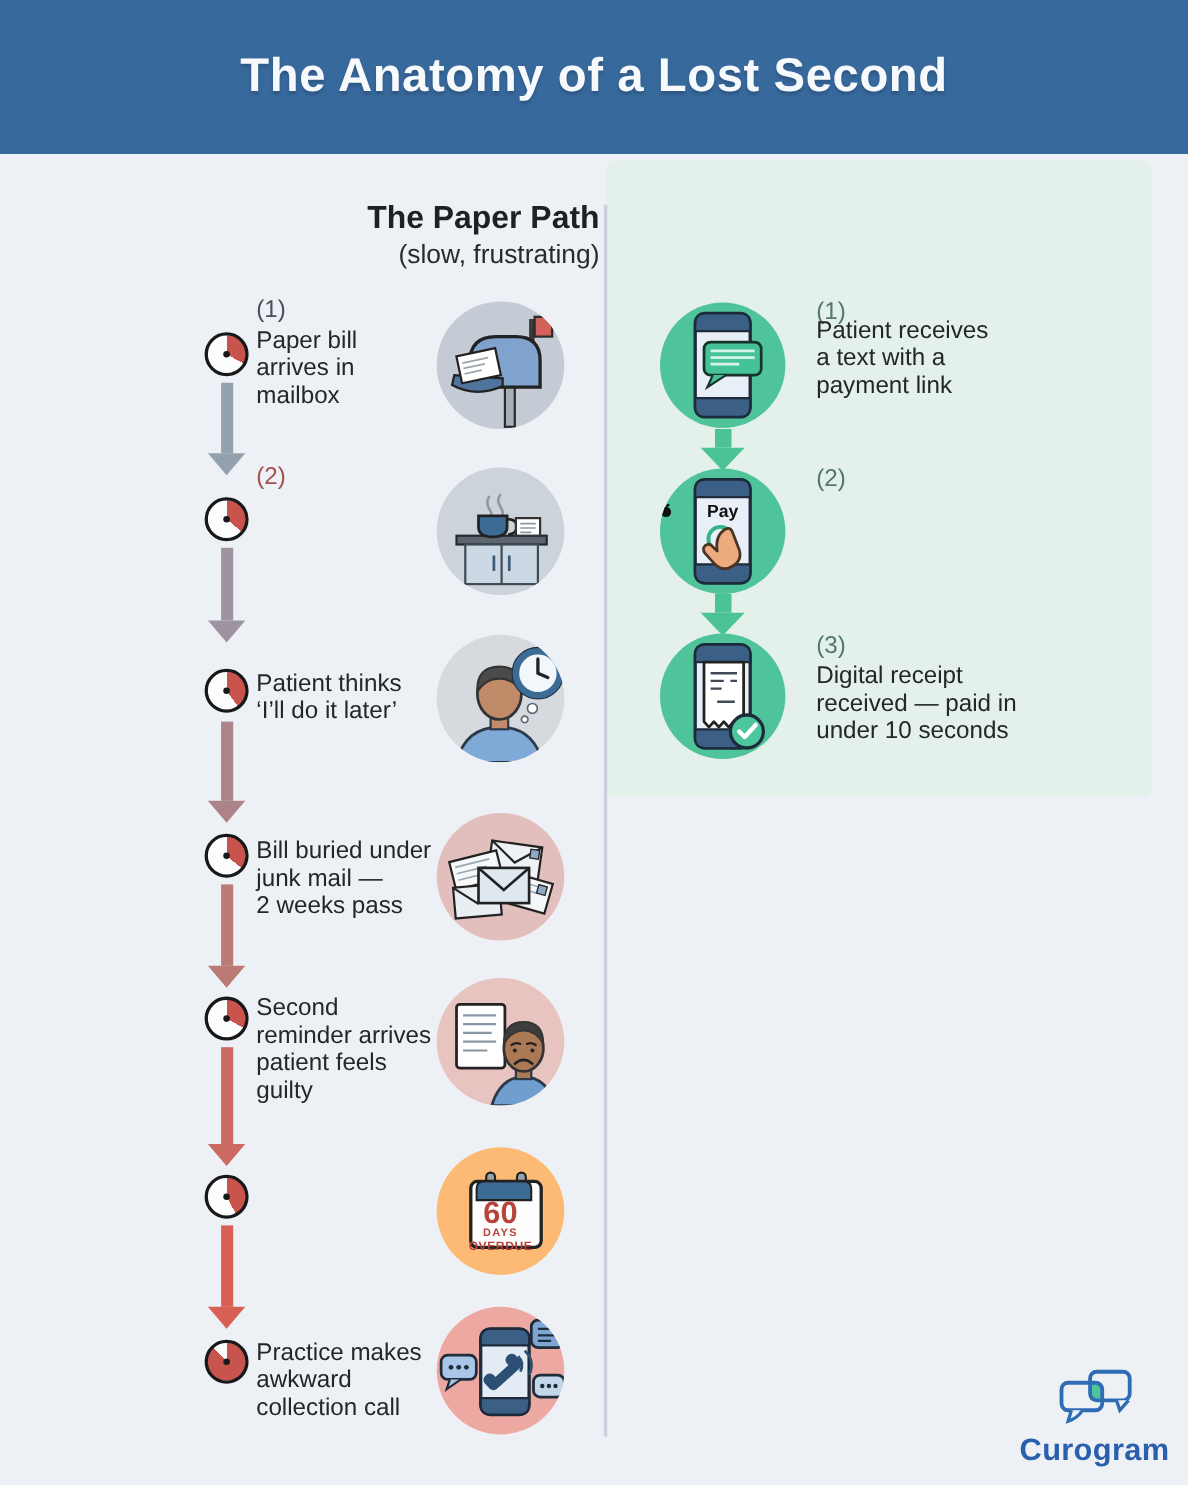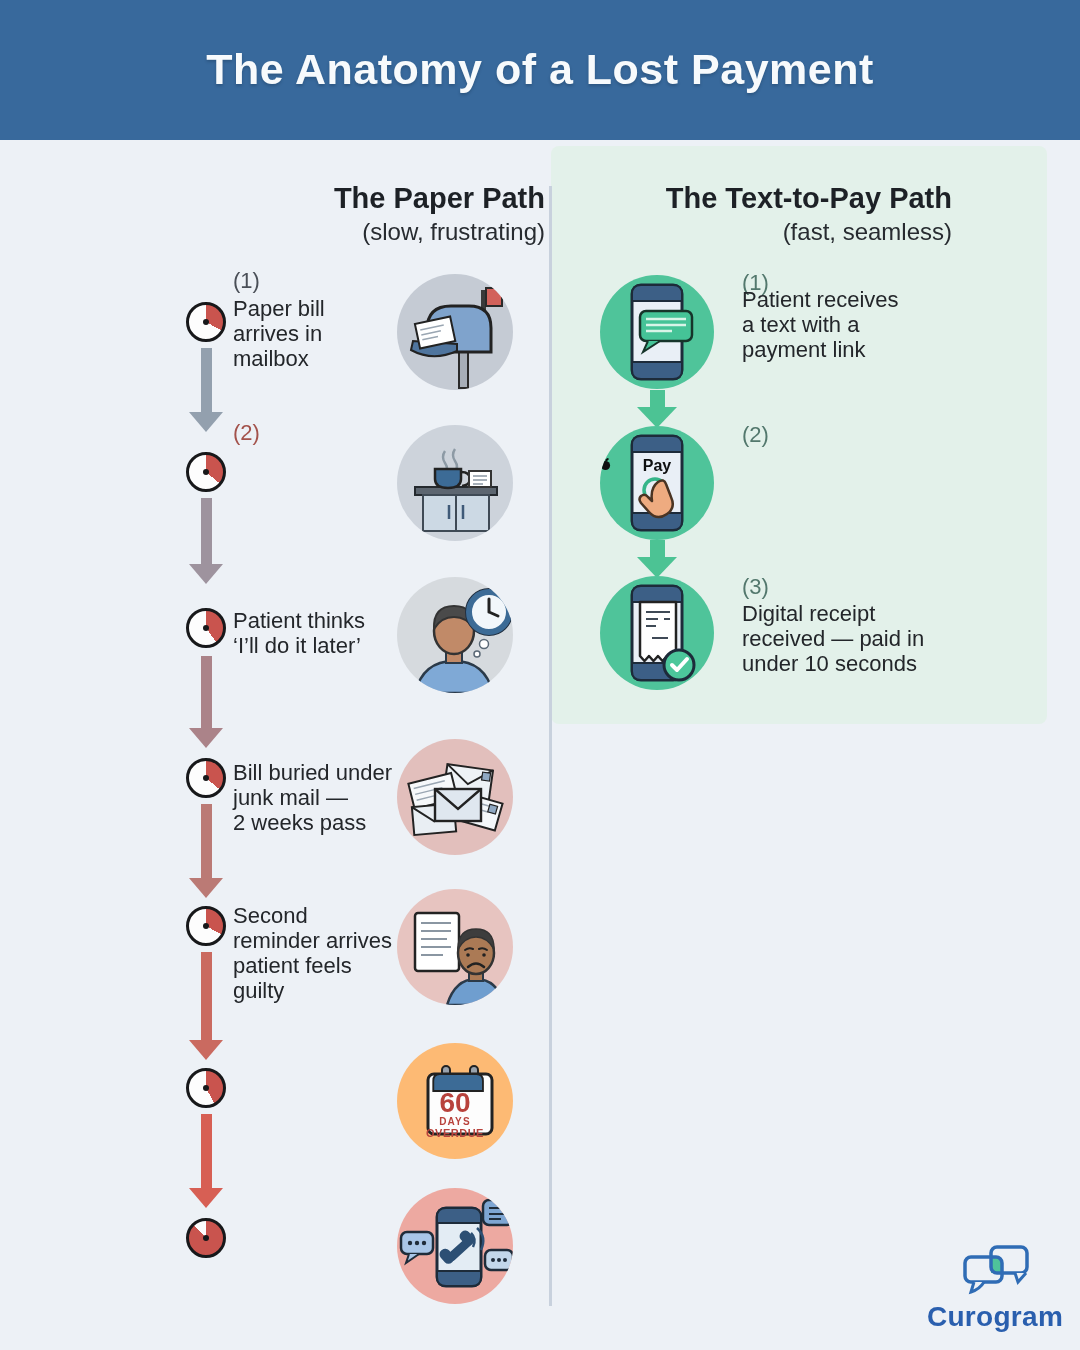--- a/index.html
+++ b/index.html
@@ -55,33 +55,29 @@
   
   .logo{position:absolute;left:920px;top:1243px;width:150px;text-align:center;}
   .logo-word{font-size:28px;font-weight:700;color:#2a5fae;letter-spacing:.3px;margin-top:2px;}
 </style>
 </head>
 <body>
 
 <div class="canvas">
 
   <div class="header">
-    <div class="title">The Anatomy of a Lost Payment</div>
+    <div class="title">The Anatomy of a Lost Second</div>
   </div>
 
   <div class="mint-panel"></div>
   <div class="divider"></div>
 
   <div class="col-head left-head">
     <div class="h1">The Paper Path</div>
     <div class="h2">(slow, frustrating)</div>
-  </div>
-  <div class="col-head right-head">
-    <div class="h1">The Text-to-Pay Path</div>
-    <div class="h2">(fast, seamless)</div>
   </div>
 
   <div class="clock" style="left: 186px; top: 302px; background: conic-gradient(rgb(201, 84, 78) 118.8deg, rgb(253, 253, 253) 0deg);"></div>
   <div class="num" style="left:233px;top:268px;">(1)</div>
   <div class="step-text" style="left:233px;top:296px;">Paper bill
 arrives in
 mailbox</div>
   <div class="circle c-gray1" style="left:397px;top:274px;">
     <svg width="116" height="116" viewBox="0 0 116 116">
       <rect x="62" y="72" width="9" height="42" fill="#a7aeb8" stroke="#2a2a2a" stroke-width="2"></rect>
@@ -211,20 +207,23 @@
       <div class="cal-days">DAYS</div>
       <div class="cal-overdue">OVERDUE</div>
     </div>
   </div>
   <div class="arrow" style="left:189px;top:1114px;">
     <div class="stem" style="height:74px;background:#d75f54;"></div>
       <div class="head" style="border-top:20px solid #d75f54;"></div>
   </div>
 
   <div class="clock" style="left: 186px; top: 1218px; background: conic-gradient(rgb(201, 84, 78) 316.8deg, rgb(253, 253, 253) 0deg);"></div>
+  <div class="step-text" style="left:233px;top:1216px;">Practice makes
+awkward
+collection call</div>
   <div class="circle c-pink4" style="left:397px;top:1188px;">
     <svg width="116" height="116" viewBox="0 0 116 116">
       <rect x="40" y="20" width="44" height="78" rx="9" fill="#e3ecf4" stroke="#1d2b3a" stroke-width="3"></rect>
       <path d="M40 29 q0 -9 9 -9 h26 q9 0 9 9 v6 h-44 z" fill="#3c5f86" stroke="#1d2b3a" stroke-width="2"></path>
       <path d="M40 89 v-6 h44 v6 q0 9 -9 9 h-26 q-9 0 -9 -9 z" fill="#3c5f86" stroke="#1d2b3a" stroke-width="2"></path>
       <g transform="rotate(-42 62 60)">
         <rect x="46" y="57" width="30" height="9" rx="4.5" fill="#2c4f74"></rect>
         <rect x="42" y="50" width="11" height="16" rx="5" fill="#2c4f74"></rect>
         <rect x="69" y="50" width="11" height="16" rx="5" fill="#2c4f74"></rect>
       </g>

